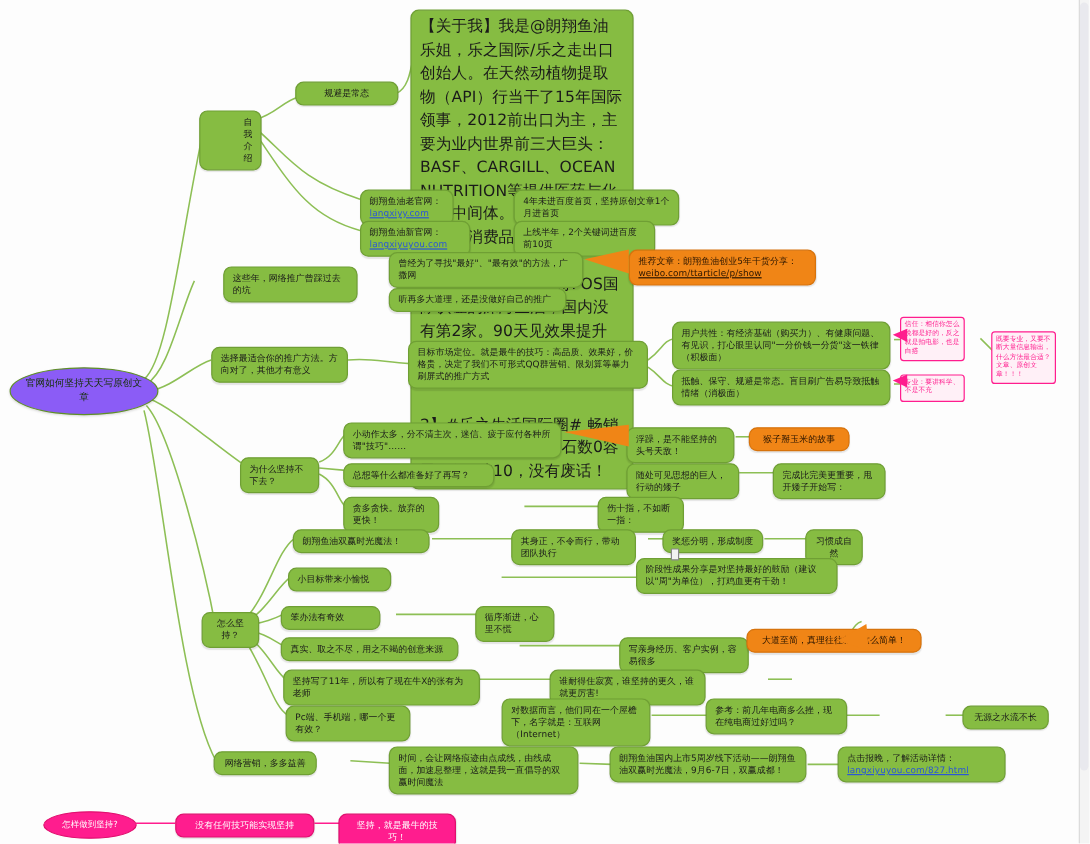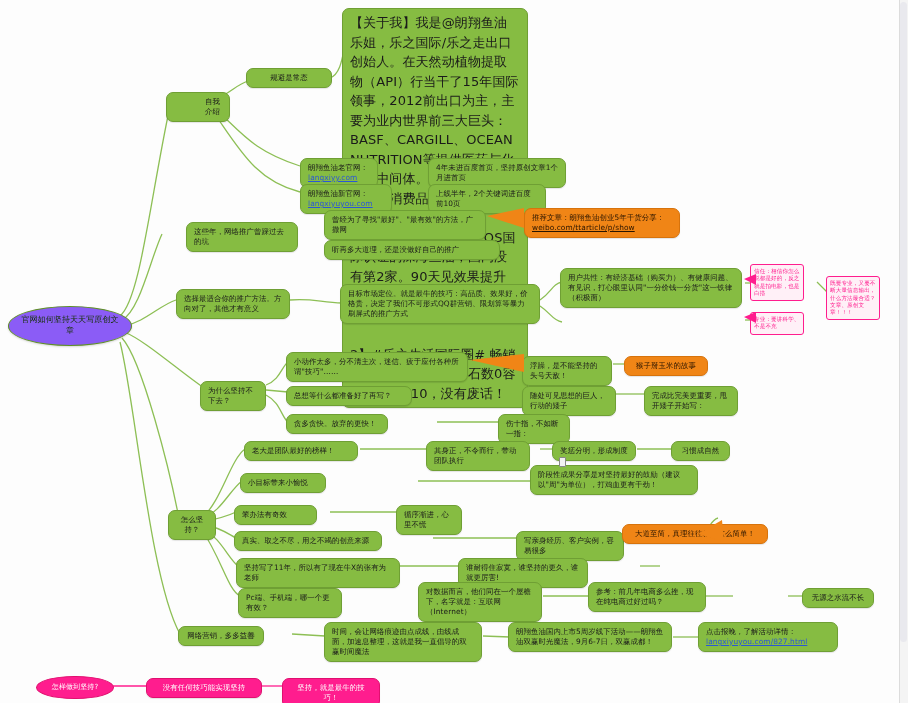--- a/index.html
+++ b/index.html
@@ -149,21 +149,21 @@
       <path d="M 483,636 L 510,637"></path>
       <path d="M 673,637 L 700,637"></path>
 
       <path d="M 113,686 L 146,686" stroke="#ff1d8e"></path>
       <path d="M 262,686 L 285,686" stroke="#ff1d8e"></path>
     </g>
   </svg>
 
   <div class="node root" style="left:8px; top:306px; width:124px;">官网如何坚持天天写原创文章</div>
 
-  <div class="node green" style="left:166px; top:92px; width:64px; text-align:center;padding-left:36px;">自我介绍</div>
+  <div class="node green" style="left:166px; top:92px; width:52px; text-align:center;padding-left:36px;">自我介绍</div>
 
   <div class="node green" style="left:246px; top:68px; width:86px; text-align:center;">规避是常态</div>
 
   <div class="node green big" style="left:342px; top:8px; width:186px; white-space:pre-line;">【关于我】我是@朗翔鱼油乐姐，乐之国际/乐之走出口创始人。在天然动植物提取物（API）行当干了15年国际领事，2012前出口为主，主要为业内世界前三大巨头：BASF、CARGILL、OCEAN NUTRITION等提供医药与化妆品中间体。2012后转型主打进口消费品。主营：
 
 1】@朗翔鱼油：获得FOS国际认证的深海鱼油，国内没有第2家。90天见效果提升70%，重金属残留不到同类产品1/200，一分价钱一分货
 
 2】#乐之生活国际圈# 畅销日用百货全球购，对石数0容忍，保1赔10，没有废话！</div>
 
   <div class="node green" style="left:300px; top:158px; width:78px;">
@@ -180,28 +180,29 @@
 
   <div class="node green" style="left:162px; top:222px; width:112px;margin-left:24px;">这些年，网络推广曾踩过去的坑</div>
 
   <div class="node green" style="left:324px; top:210px; width:162px;">曾经为了寻找"最好"、"最有效"的方法，广撒网</div>
 
   <div class="node orange" style="left:524px; top:208px; width:156px;">
     <div>推荐文章：朗翔鱼油创业5年干货分享：</div>
     <div style="text-decoration:underline;">weibo.com/ttarticle/p/show</div>
   </div>
 
-  <div class="node green" style="left:324px; top:240px; width:176px;">听再多大道理，还是没做好自己的推广</div>
+  <div class="node green" style="left:324px; top:240px; width:148px;">听再多大道理，还是没做好自己的推广</div>
 
   <div class="node green" style="left:176px; top:289px; width:114px;">选择最适合你的推广方法。方向对了，其他才有意义</div>
 
   <div class="node green" style="left:340px; top:284px; width:200px;">目标市场定位。就是最牛的技巧：高品质、效果好，价格贵，决定了我们不可形式QQ群营销、限划算等暴力刷屏式的推广方式</div>
 
   <div class="node green" style="left:560px; top:268px; width:182px;">用户共性：有经济基础（购买力）、有健康问题、有见识，打心眼里认同"一分价钱一分货"这一铁律（积极面）</div>
 
+  <div class="node green" style="left:560px; top:308px; width:182px;">抵触、保守、规避是常态。盲目刷广告易导致抵触情绪（消极面）</div>
 
   <div class="node pinkoutline" style="left:750px; top:264px; width:54px;">信任：相信你怎么说都是好的，反之就是拍电影，也是白搭</div>
 
   <div class="node pinkoutline" style="left:826px; top:276px; width:54px;">既要专业，又要不断大量信息输出，什么方法最合适？文章、原创文章！！！</div>
 
   <div class="node pinkoutline" style="left:750px; top:312px; width:54px;">专业：要讲科学、不是不充</div>
 
   <svg class="links" style="z-index:3;" viewBox="0 0 908 703">
     <g fill="#ff1d8e" stroke="none">
       <polygon points="744,279 756,274 756,285"></polygon>
@@ -221,33 +222,33 @@
   <div class="node green" style="left:522px; top:356px; width:90px;">浮躁，是不能坚持的头号天敌！</div>
 
   <div class="node orange" style="left:624px; top:356px; width:84px; text-align:center;">猴子掰玉米的故事</div>
 
   <div class="node green" style="left:286px; top:386px; width:126px;">总想等什么都准备好了再写？</div>
 
   <div class="node green" style="left:522px; top:386px; width:94px;">随处可见思想的巨人，行动的矮子</div>
 
   <div class="node green" style="left:644px; top:386px; width:94px;">完成比完美更重要，甩开矮子开始写：</div>
 
-  <div class="node green" style="left:286px; top:414px; width:102px;">贪多贪快。放弃的更快！</div>
+  <div class="node green" style="left:286px; top:414px; width:80px;">贪多贪快。放弃的更快！</div>
 
   <div class="node green" style="left:498px; top:414px; width:72px;">伤十指，不如断一指：</div>
 
   <div class="node green" style="left:168px; top:510px; width:48px; text-align:center;">怎么坚持？</div>
 
-  <div class="node green" style="left:244px; top:441px; width:114px;">老大是团队最好的榜样！</div>
+  <div class="node green" style="left:244px; top:441px; width:114px;">朗翔鱼油双赢时光魔法！</div>
 
   <div class="node green" style="left:426px; top:441px; width:104px;">其身正，不令而行，带动团队执行</div>
 
   <div class="node green" style="left:552px; top:441px; width:84px; text-align:center;">奖惩分明，形成制度</div>
 
-  <div class="node green" style="left:671px; top:441px; width:59px; text-align:center;">习惯成自然</div>
+  <div class="node green" style="left:671px; top:441px; width:48px; text-align:center;">习惯成自然</div>
 
   <div class="node green" style="left:240px; top:473px; width:86px;">小目标带来小愉悦</div>
 
   <div class="node green" style="left:530px; top:465px; width:168px;">阶段性成果分享是对坚持最好的鼓励（建议以"周"为单位），打鸡血更有干劲！</div>
 
   <div class="node green" style="left:234px; top:505px; width:83px;">笨办法有奇效</div>
 
   <div class="node green" style="left:396px; top:505px; width:66px;">循序渐进，心里不慌</div>
 
   <div class="node green" style="left:234px; top:531px; width:148px;">真实、取之不尽，用之不竭的创意来源</div>

